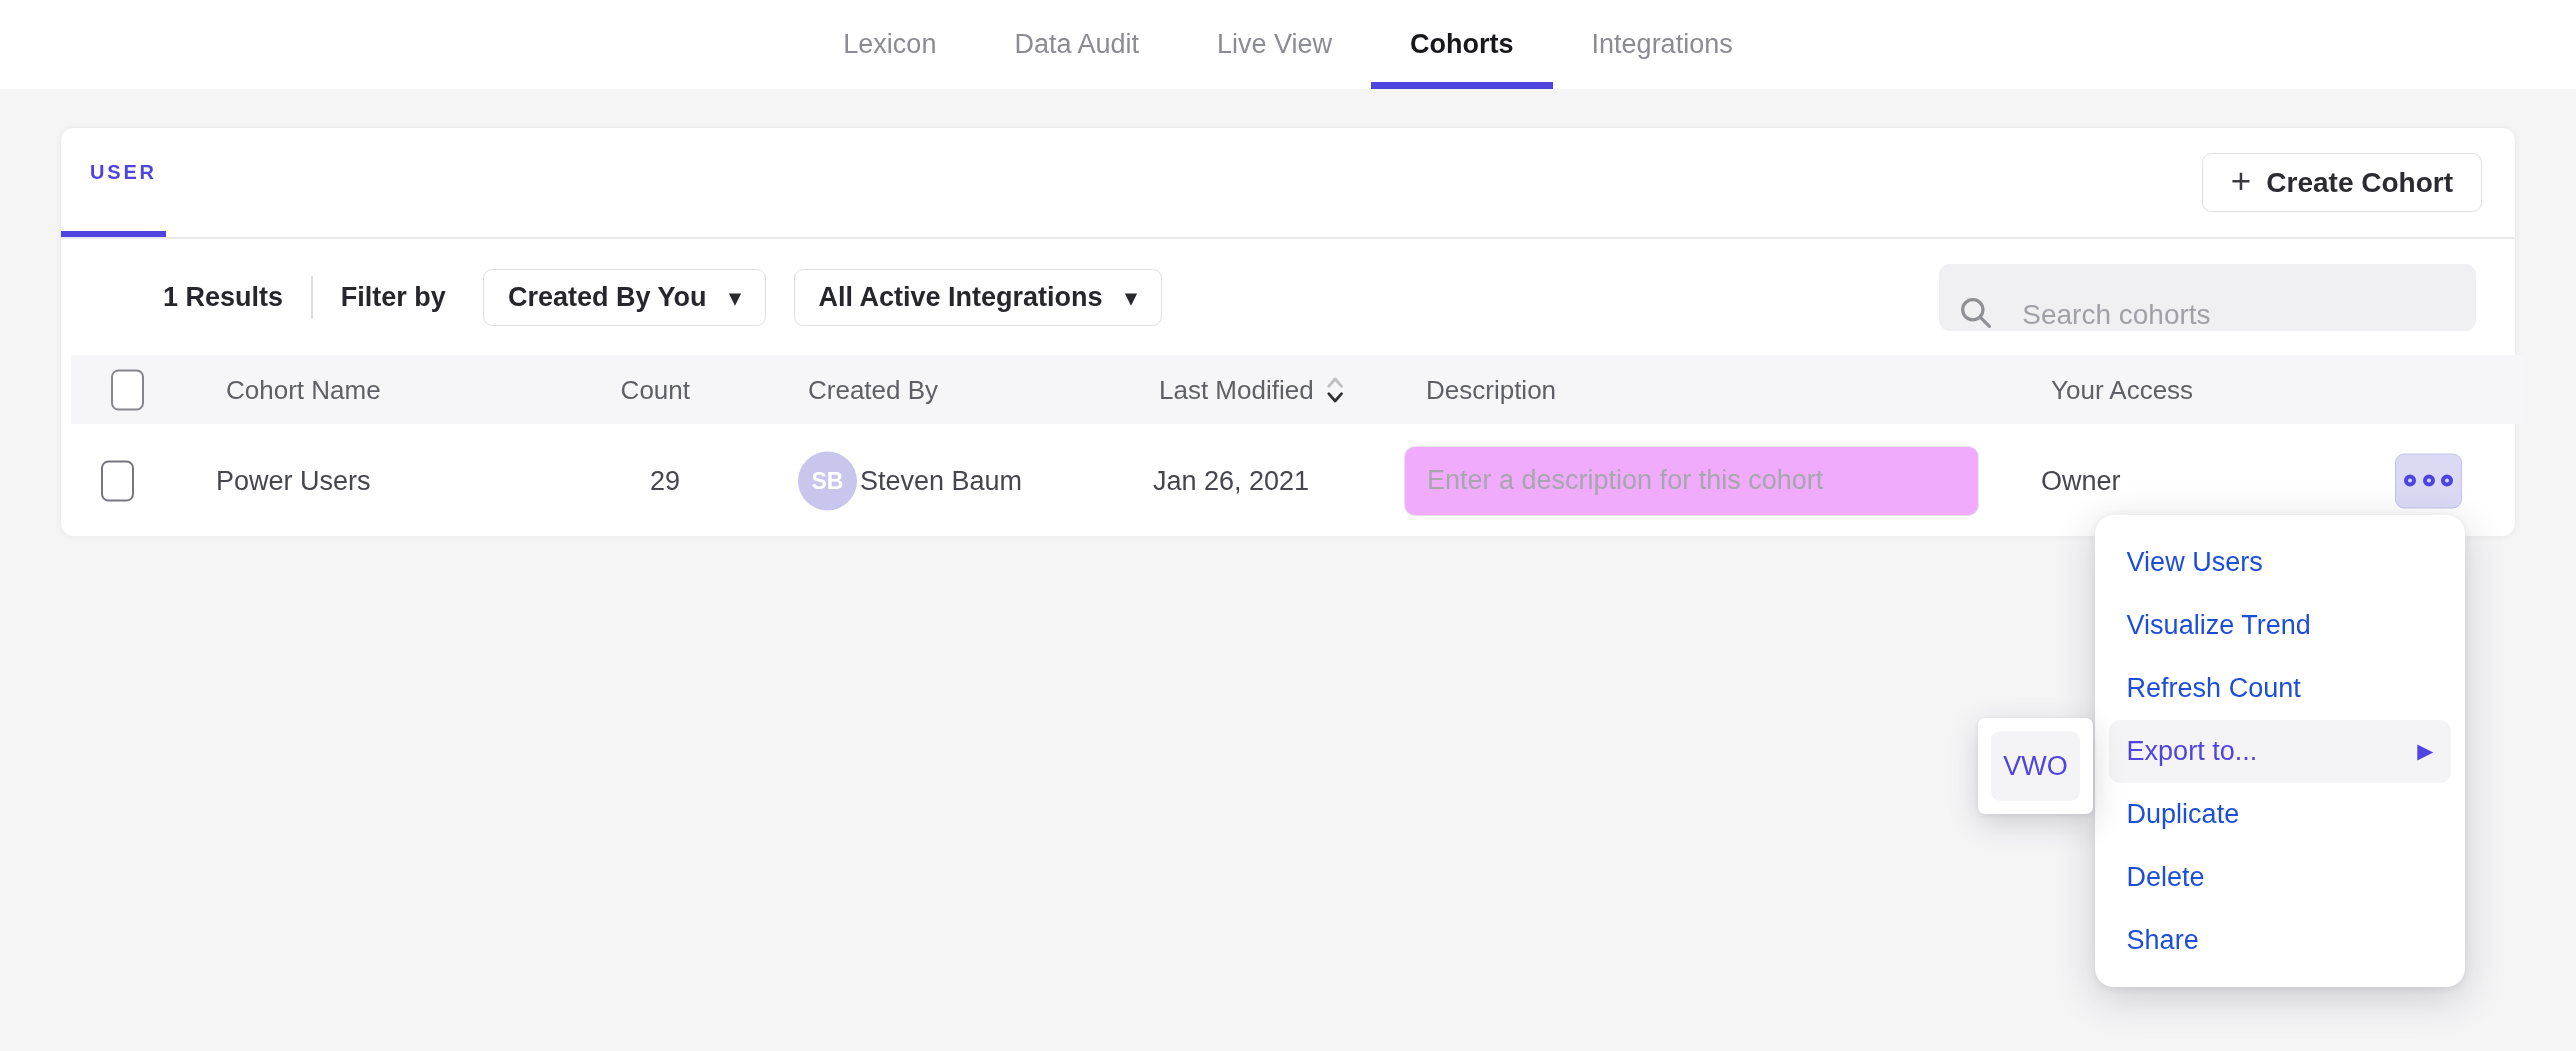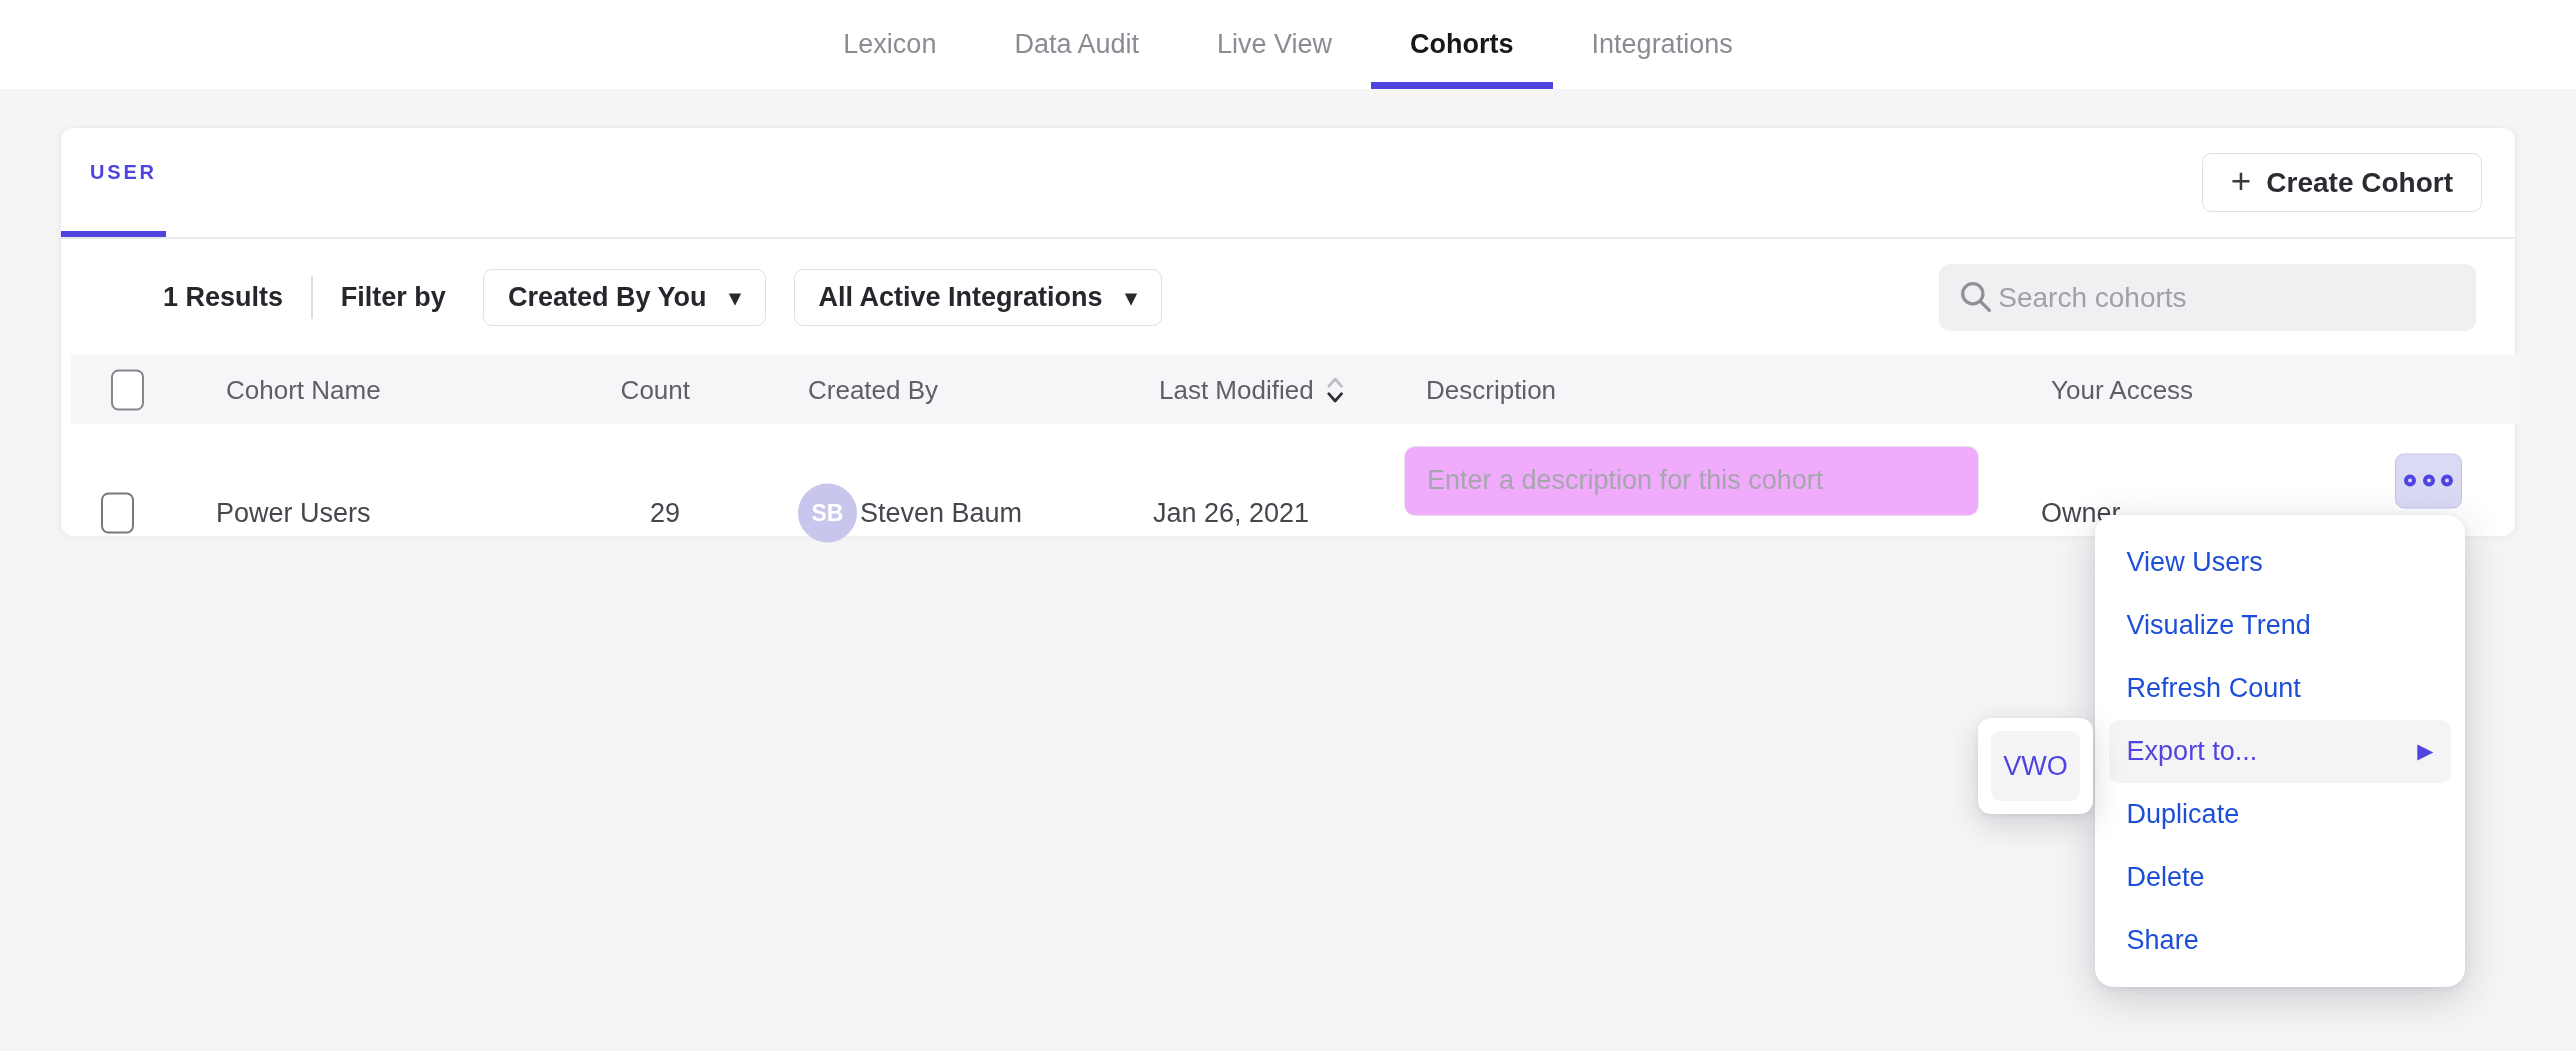--- a/index.html
+++ b/index.html
@@ -75,40 +75,40 @@
     border:1.8px solid #e0e0e4; border-radius:9.2px;
     font-size:27px; font-weight:700; color:#26262c;
     background:#fff; cursor:pointer;
   }
   .dropdown + .dropdown { margin-left:28px; }
   .caret { font-size:22px; color:#2a2a2e; margin-top:1.8px; }
 
   .search-box {
     position:absolute; right:39px; top:25px; width:537px; height:67px;
     background:#f0f0f2; border-radius:11px;
-    display:flex; align-items:center; padding:0 20.3px; gap:4px;
+    display:flex; align-items:flex-end; padding:0 20.3px; gap:28px;
   }
   .search-box input {
     flex:1; border:none; outline:none; background:transparent;
     font-family:"Liberation Sans", sans-serif;
     font-size:28px; color:#3a3a40;
   }
   .search-box input::placeholder { color:#a0a0a8; }
 
   
   .thead {
     position:absolute; left:10px; top:227px; width:100%; height:69px;
     background:#f6f6f8;
   }
   .trow {
     position:absolute; left:0; top:297px; width:100%; height:111px;
     background:#fff; border-radius:0 0 13px 13px;
   }
   .cell { position:absolute; top:50%; transform:translateY(-50%); font-size:26px; color:#5f5f67; white-space:nowrap; }
-  .trow .cell { font-size:27px; color:#46464e;margin-top:32px; }
+  .trow .cell { font-size:27px; color:#46464e; }
 
   .c-check { left:40px; }
   .c-name  { left:155px; }
   .c-count { left:467px; width:152px; text-align:right; }
   .c-creator { left:737px; }
   .c-modified { left:1088px; }
   .c-desc  { left:1355px; }
   .c-access { left:1980px; }
 
   .checkbox {
@@ -158,21 +158,21 @@
     height:63px; margin:0 14px; padding:0 17.6px;
     display:flex; align-items:center; justify-content:space-between;
     font-size:27px; color:#1d4ed8; border-radius:11px; cursor:pointer;
   }
   .menu-item.highlighted { background:#f4f4f6; color:var(--accent); }
   .menu-arrow { font-size:21px; color:var(--accent); }
 
   
   .submenu {
     position:absolute; left:1978px; top:718px; width:115px; height:96px;
-    background:#fff; border-radius:13px;
+    background:#fff; border-radius:7px;
     box-shadow:0 9.2px 31px rgba(40,40,60,0.18), 0 1.8px 5.5px rgba(40,40,60,0.08);
     padding:13px; z-index:31;
   }
   .submenu-item {
     width:89px; height:70px; background:#f4f4f6; border-radius:9.2px;
     display:flex; align-items:center; justify-content:center;
     font-size:27px; color:var(--accent); cursor:pointer;
   }
 </style>
 </head>

